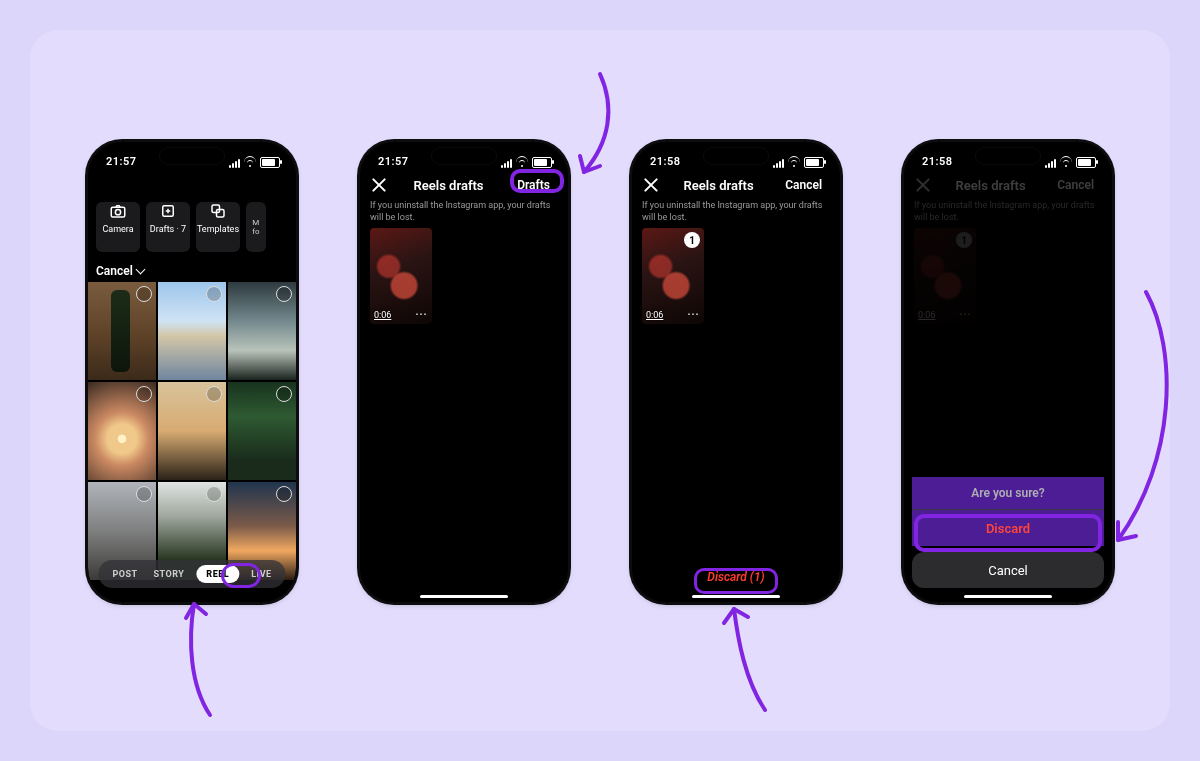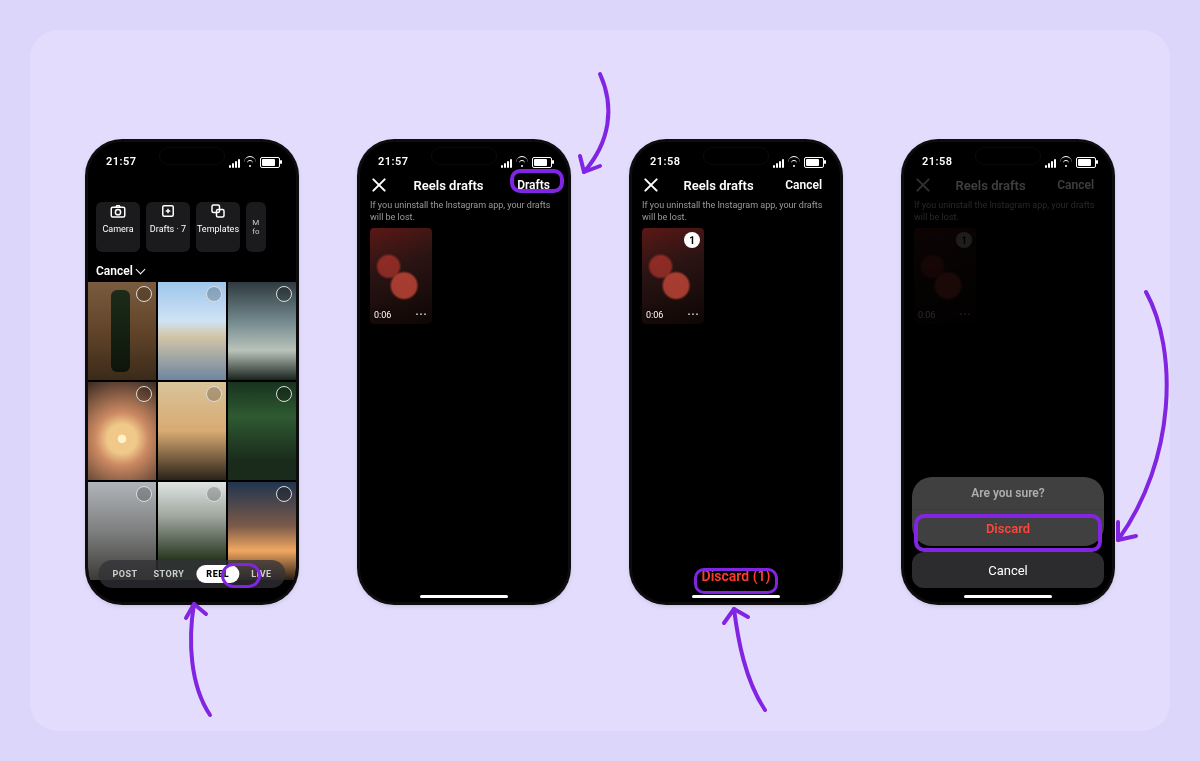--- a/index.html
+++ b/index.html
@@ -160,44 +160,44 @@
   .hl.small { border-radius:8px;}
   
   .draft-thumb {
     position:absolute; top:86px; left:10px; width:62px; height:96px; border-radius:4px; overflow:hidden;
     background:
       radial-gradient(circle at 55% 60%, rgba(255,90,70,.6) 0 18%, transparent 22%),
       radial-gradient(circle at 30% 40%, rgba(255,70,60,.45) 0 14%, transparent 18%),
       linear-gradient(160deg,#5b1815 0%,#2a1413 40%,#0d0605 100%);
   }
   .draft-thumb .dur {
-    position:absolute; left:4px; bottom:4px; color:#fff; font-size:9px; text-shadow:0 0 3px #000;
+    position:absolute; left:4px; bottom:4px; color:#fff; font-size:9px; text-shadow:0 0 3px #000;text-decoration:underline;
   }
   .draft-thumb .dots {
     position:absolute; right:4px; bottom:4px; color:#eee; font-size:12px; letter-spacing:1px; line-height:1;
   }
   .draft-thumb .selcirc {
     position:absolute; top:4px; right:4px; width:16px; height:16px; background:#fff; border-radius:50%;
     color:#000; font-size:10px; font-weight:700; display:flex; align-items:center; justify-content:center;
   }
   .navrow .right-btn { font-size:12px; font-weight:600; color:#fff; padding:3px 8px; }
   
   .discard-btn {
     position:absolute; bottom:12px; left:50%; transform:translateX(-50%);
-    color:#ff3b30; font-size:14px; font-weight:600; padding:6px 10px;
+    color:#ff3b30; font-size:12px; font-weight:600; padding:6px 10px;font-style:italic;
   }
   
   .dim-overlay {
     position:absolute; inset:0; background:rgba(0,0,0,.55); z-index:3;
   }
   .sheet {
     position:absolute; left:8px; right:8px; bottom:8px; z-index:8;
   }
   .sheet .card {
-    background:#404040; border-radius:20px; overflow:hidden; margin-bottom:6px;
+    background:#4c1d95; border-radius:0; overflow:hidden; margin-bottom:6px;
   }
   .sheet .row {
     height:36px; display:flex; align-items:center; justify-content:center; font-size:13px;
   }
   .sheet .title-row { color:#aeaeb2; font-size:12px; font-weight:600; height:32px;}
   .sheet .danger { color:#ff453a; font-weight:600;}
   .sheet .hr { height:1px; background:#3a3a3e;}
   .sheet .cancel { background:#2c2c2f; border-radius:12px; }
   
   .arrow { position:absolute; z-index:20; pointer-events:none; }

